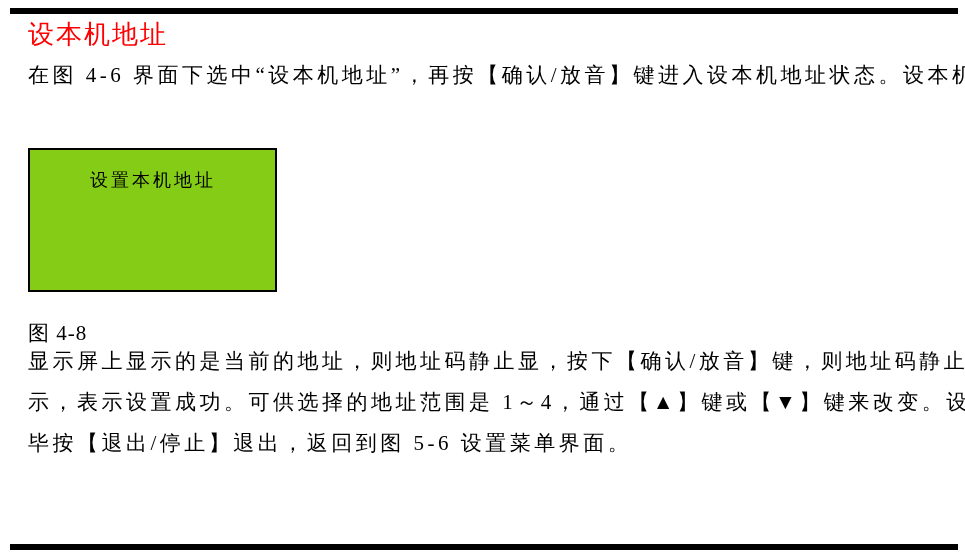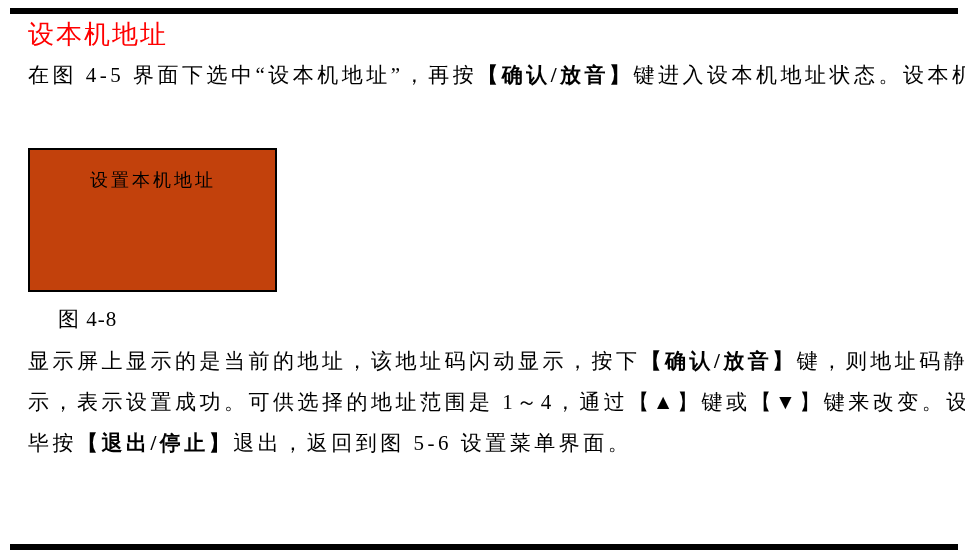--- a/index.html
+++ b/index.html
@@ -33,65 +33,65 @@
     white-space: nowrap;
   }
   .bodyline {
     position: absolute;
     left: 28px;
     font-size: 21px;
     line-height: 26px;
     letter-spacing: 3.5px;
     white-space: nowrap;
   }
-  .b { font-weight: bold; }
+  .b { font-weight: normal; }
   #p1l1 { top: 62px; }
   #p1l2 { top: 103px; }
-  #figcaption { top: 306px; letter-spacing: 1px; margin-left: 30px; }
+  #figcaption { top: 320px; letter-spacing: 1px; }
   #p2l1 { top: 348px; }
   #p2l2 { top: 389px; }
   #p2l3 { top: 430px; }
   .screenbox {
     position: absolute;
     left: 28px;
     top: 148px;
     width: 245px;
     height: 140px;
     border: 2px solid #000000;
-    background: #c2410c;
+    background: #84cc16;
   }
   .screen-line {
     position: absolute;
     font-size: 18px;
     line-height: 22px;
     letter-spacing: 3px;
     white-space: nowrap;
   }
   #screenl1 { left: 60px; top: 19px; }
   #screenl2 { left: 18px; top: 47px; }
 </style>
 </head>
 <body>
 
 <div id="page">
 
   <div class="rule rule-top"></div>
 
   <div class="heading">设本机地址</div>
 
-  <div class="bodyline" id="p1l1"><span>在图 4-5 界面下选中“设本机地址”，再按</span><span class="b">【确认/放音】</span><span>键进入设本机地址状态。设本机地址</span></div>
+  <div class="bodyline" id="p1l1"><span>在图 4-6 界面下选中“设本机地址”，再按</span><span class="b">【确认/放音】</span><span>键进入设本机地址状态。设本机地址</span></div>
 
 
   <div class="screenbox">
     <div class="screen-line" id="screenl1">设置本机地址</div>
   </div>
 
   <div class="bodyline" id="figcaption">图 4-8</div>
 
-  <div class="bodyline" id="p2l1"><span>显示屏上显示的是当前的地址，该地址码闪动显示，按下</span><span class="b">【确认/放音】</span><span>键，则地址码静止显</span></div>
+  <div class="bodyline" id="p2l1"><span>显示屏上显示的是当前的地址，则地址码静止显，按下</span><span class="b">【确认/放音】</span><span>键，则地址码静止显</span></div>
 
   <div class="bodyline" id="p2l2">示，表示设置成功。可供选择的地址范围是 1～4，通过【▲】键或【▼】键来改变。设置完</div>
 
   <div class="bodyline" id="p2l3"><span>毕按</span><span class="b">【退出/停止】</span><span>退出，返回到图 5-6 设置菜单界面。</span></div>
 
   <div class="rule rule-bottom"></div>
 
 </div>
 
 </body></html>

